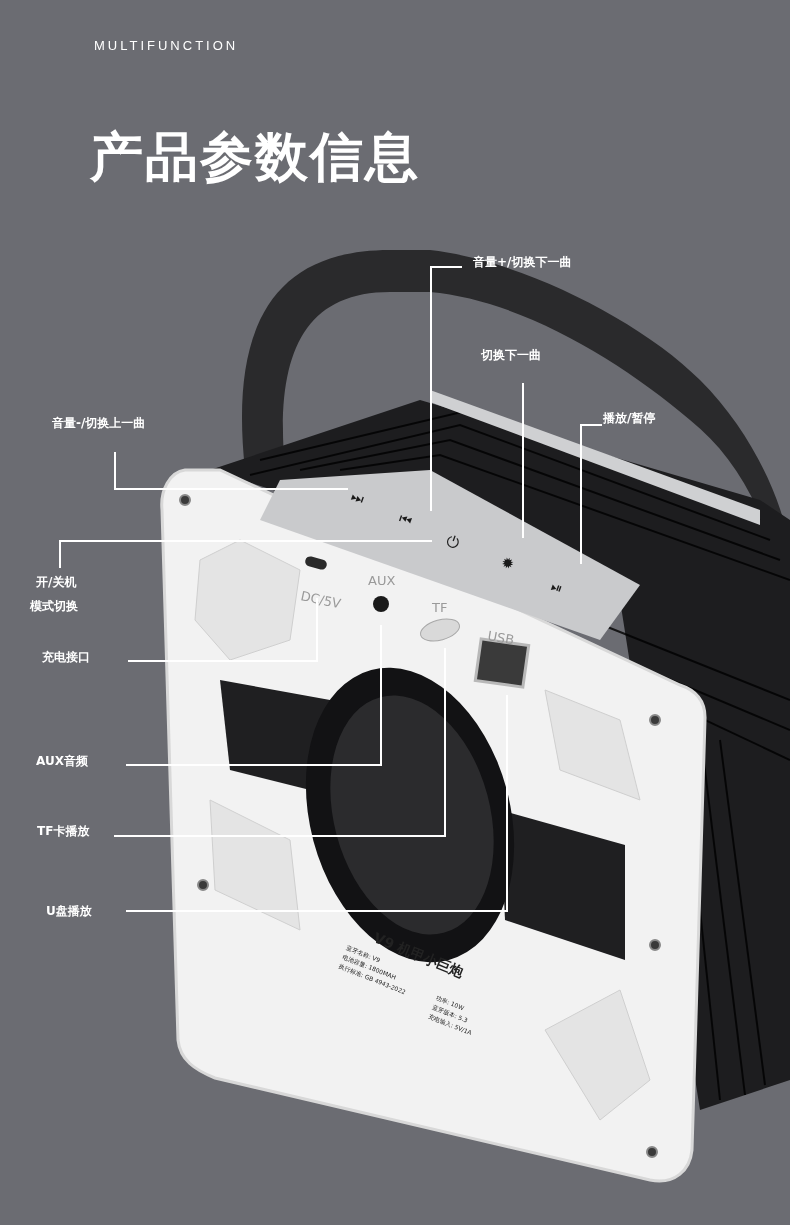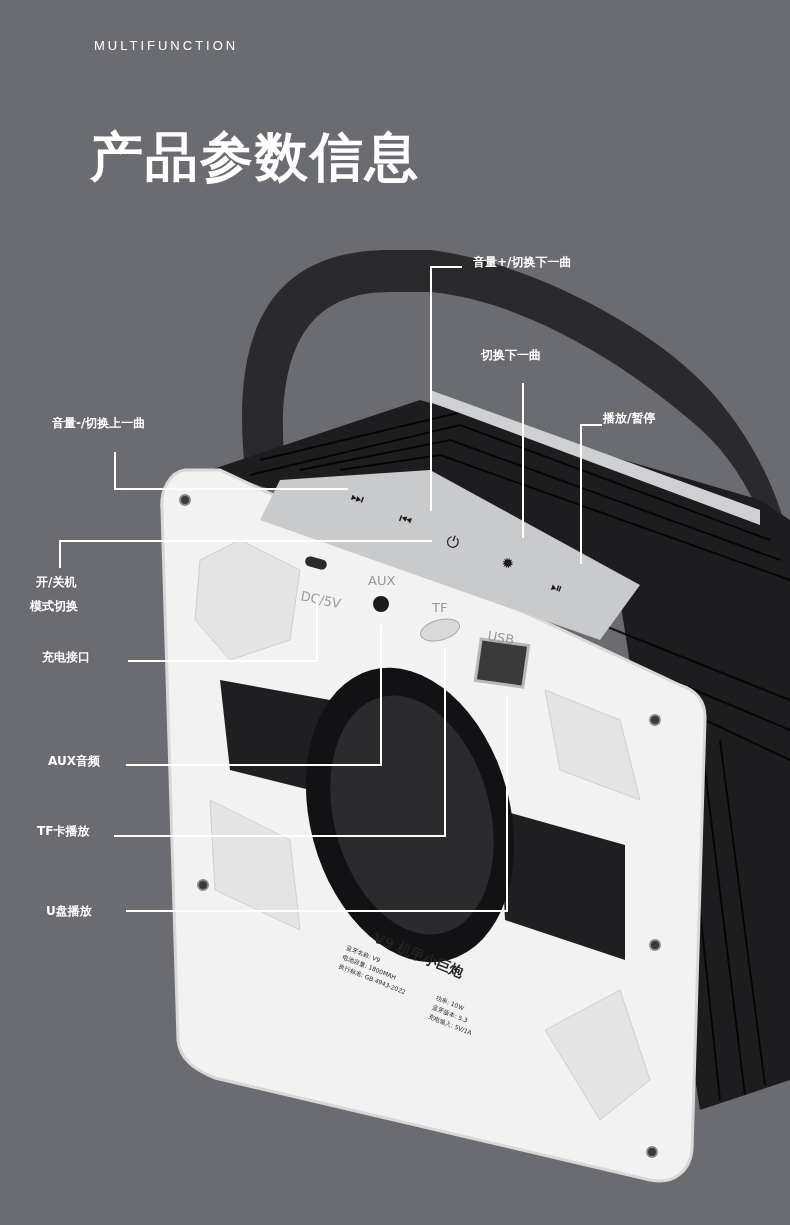--- a/index.html
+++ b/index.html
@@ -109,15 +109,15 @@
 <div class="line" style="left:126px;top:910px;width:382px;height:2px;"></div>
 <div class="line" style="left:506px;top:695px;width:2px;height:217px;"></div>
 
 <div class="lbl" style="left:473px;top:255px;">音量+/切换下一曲</div>
 <div class="lbl" style="left:481px;top:348px;">切换下一曲</div>
 <div class="lbl" style="left:52px;top:416px;text-align:right;">音量-/切换上一曲</div>
 <div class="lbl" style="left:603px;top:411px;">播放/暂停</div>
 <div class="lbl" style="left:36px;top:575px;">开/关机</div>
 <div class="lbl" style="left:30px;top:600px;font-family:Liberation Mono, monospace;">模式切换</div>
 <div class="lbl" style="left:42px;top:650px;">充电接口</div>
-<div class="lbl" style="left:48px;top:754px;">AUX音频</div>
+<div class="lbl" style="left:36px;top:754px;">AUX音频</div>
 <div class="lbl" style="left:37px;top:824px;">TF卡播放</div>
 <div class="lbl" style="left:46px;top:904px;">U盘播放</div>
 
 </body></html>

